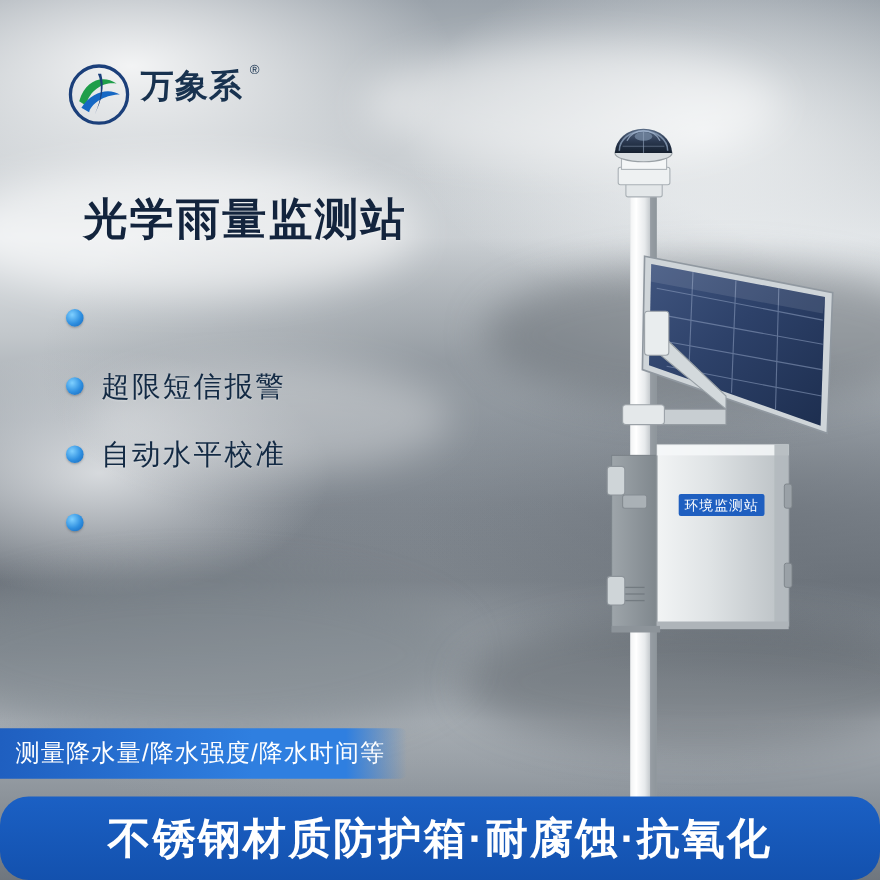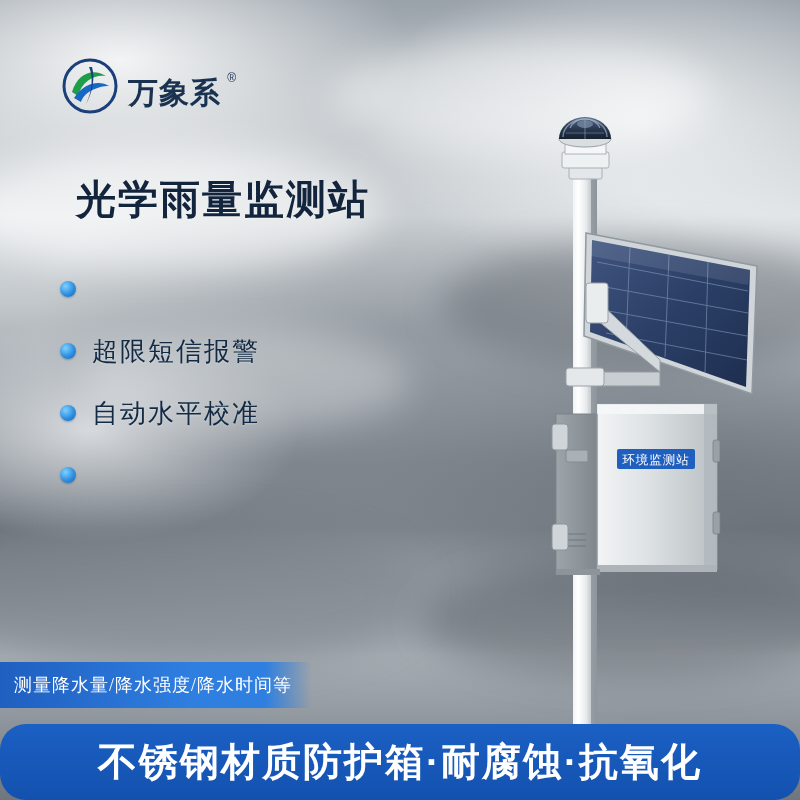--- a/index.html
+++ b/index.html
@@ -53,21 +53,21 @@
   .cs4 { left: -60px;  top: 520px; width: 480px; height: 150px; background: rgba(120,128,135,0.45); }
   .cs5 { left: 420px;  top: 560px; width: 440px; height: 120px; background: rgba(60,66,72,0.32); }
   .cs6 { left: 80px;   top: 330px; width: 330px; height: 100px; background: rgba(255,255,255,0.30); }
 
   
   .logo {
     position: absolute;
     left: 62px;
     top: 58px;
     display: flex;
-    align-items: flex-end;
+    align-items: flex-start;
     gap: 10px;
   }
   .logo-mark {
     width: 56px;
     height: 56px;
     position: relative;
   }
   .logo-text {
     font-size: 30px;
     font-weight: bold;
@@ -132,24 +132,23 @@
     top: 662px;
     height: 46px;
     display: flex;
     align-items: center;
     padding: 0 20px 0 14px;
     background: linear-gradient(90deg, #1f5fc0 0%, #2f7fe0 62%, #2f7fe0 85%, rgba(47,127,224,0.0) 100%);
     border-radius: 0 6px 6px 0;
   }
   .ribbon-text {
     color: #ffffff;
-    font-size: 18px;
+    font-size: 22px;
     letter-spacing: 1px;
     white-space: nowrap;
-    font-family: Liberation Serif, serif;
   }
 
   
   .bottombar {
     position: absolute;
     left: 0;
     right: 0;
     bottom: 0;
     height: 76px;
     background: linear-gradient(180deg, #1b60c4 0%, #1351ae 100%);

